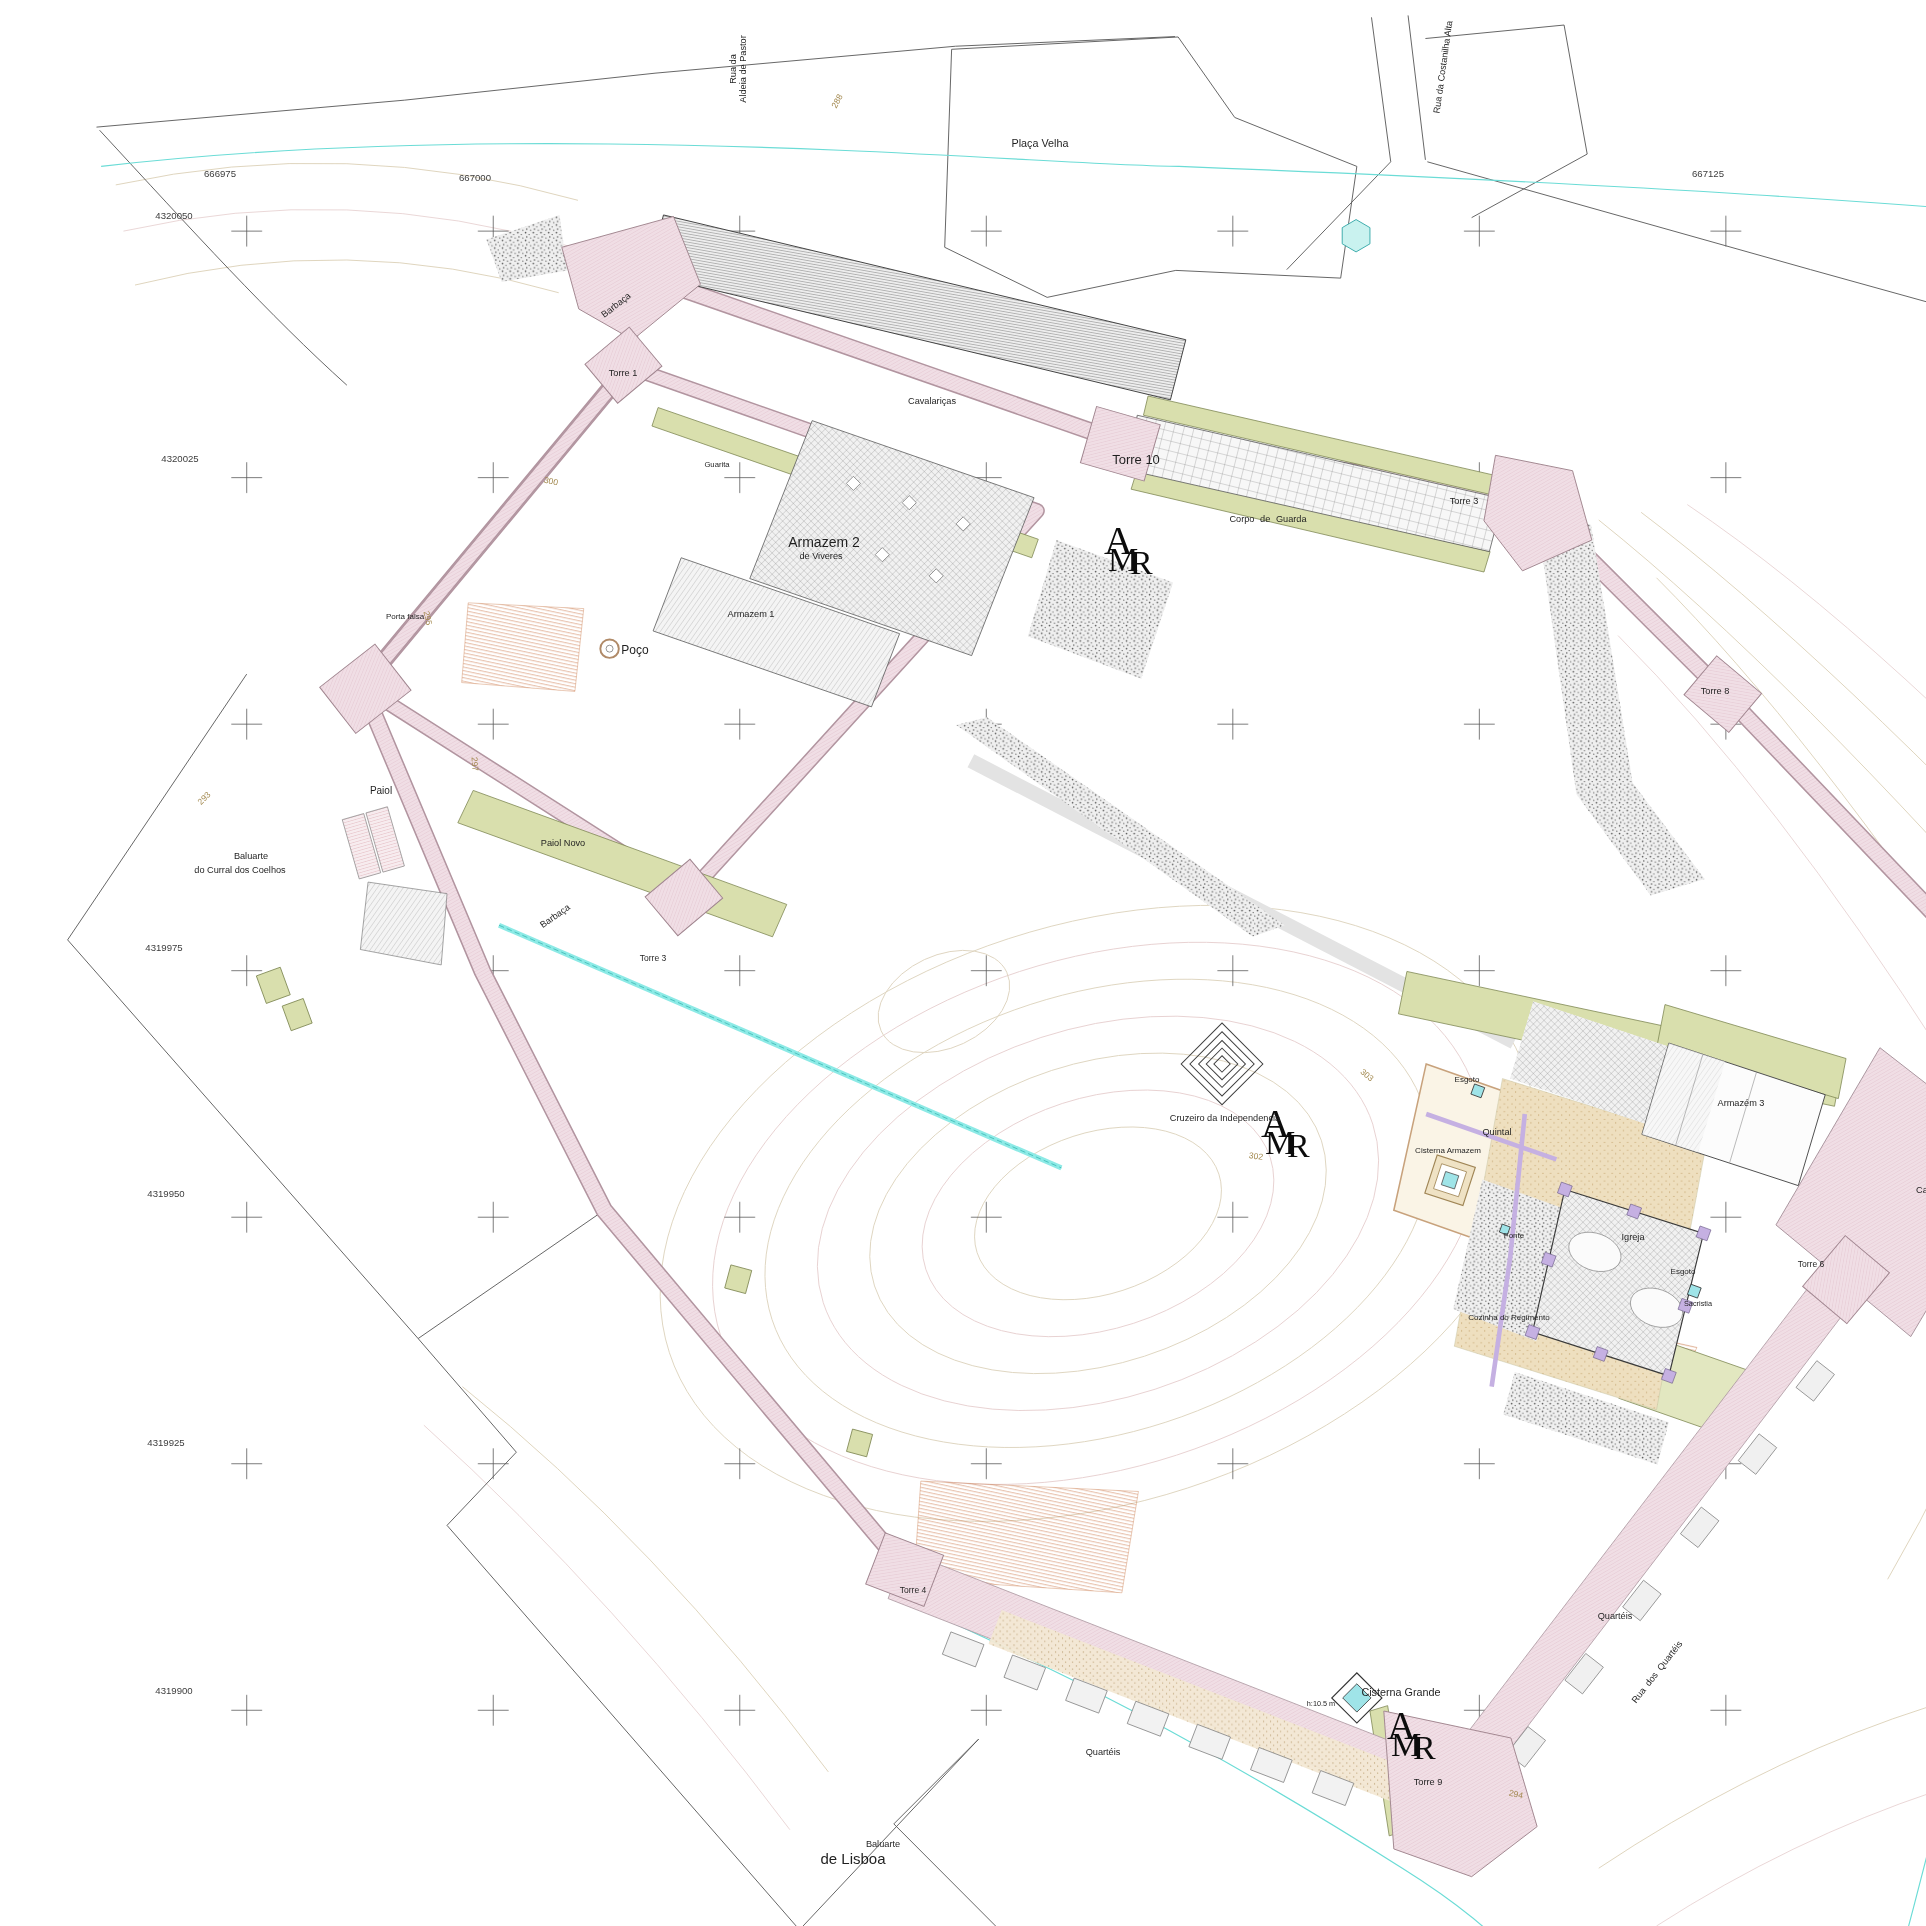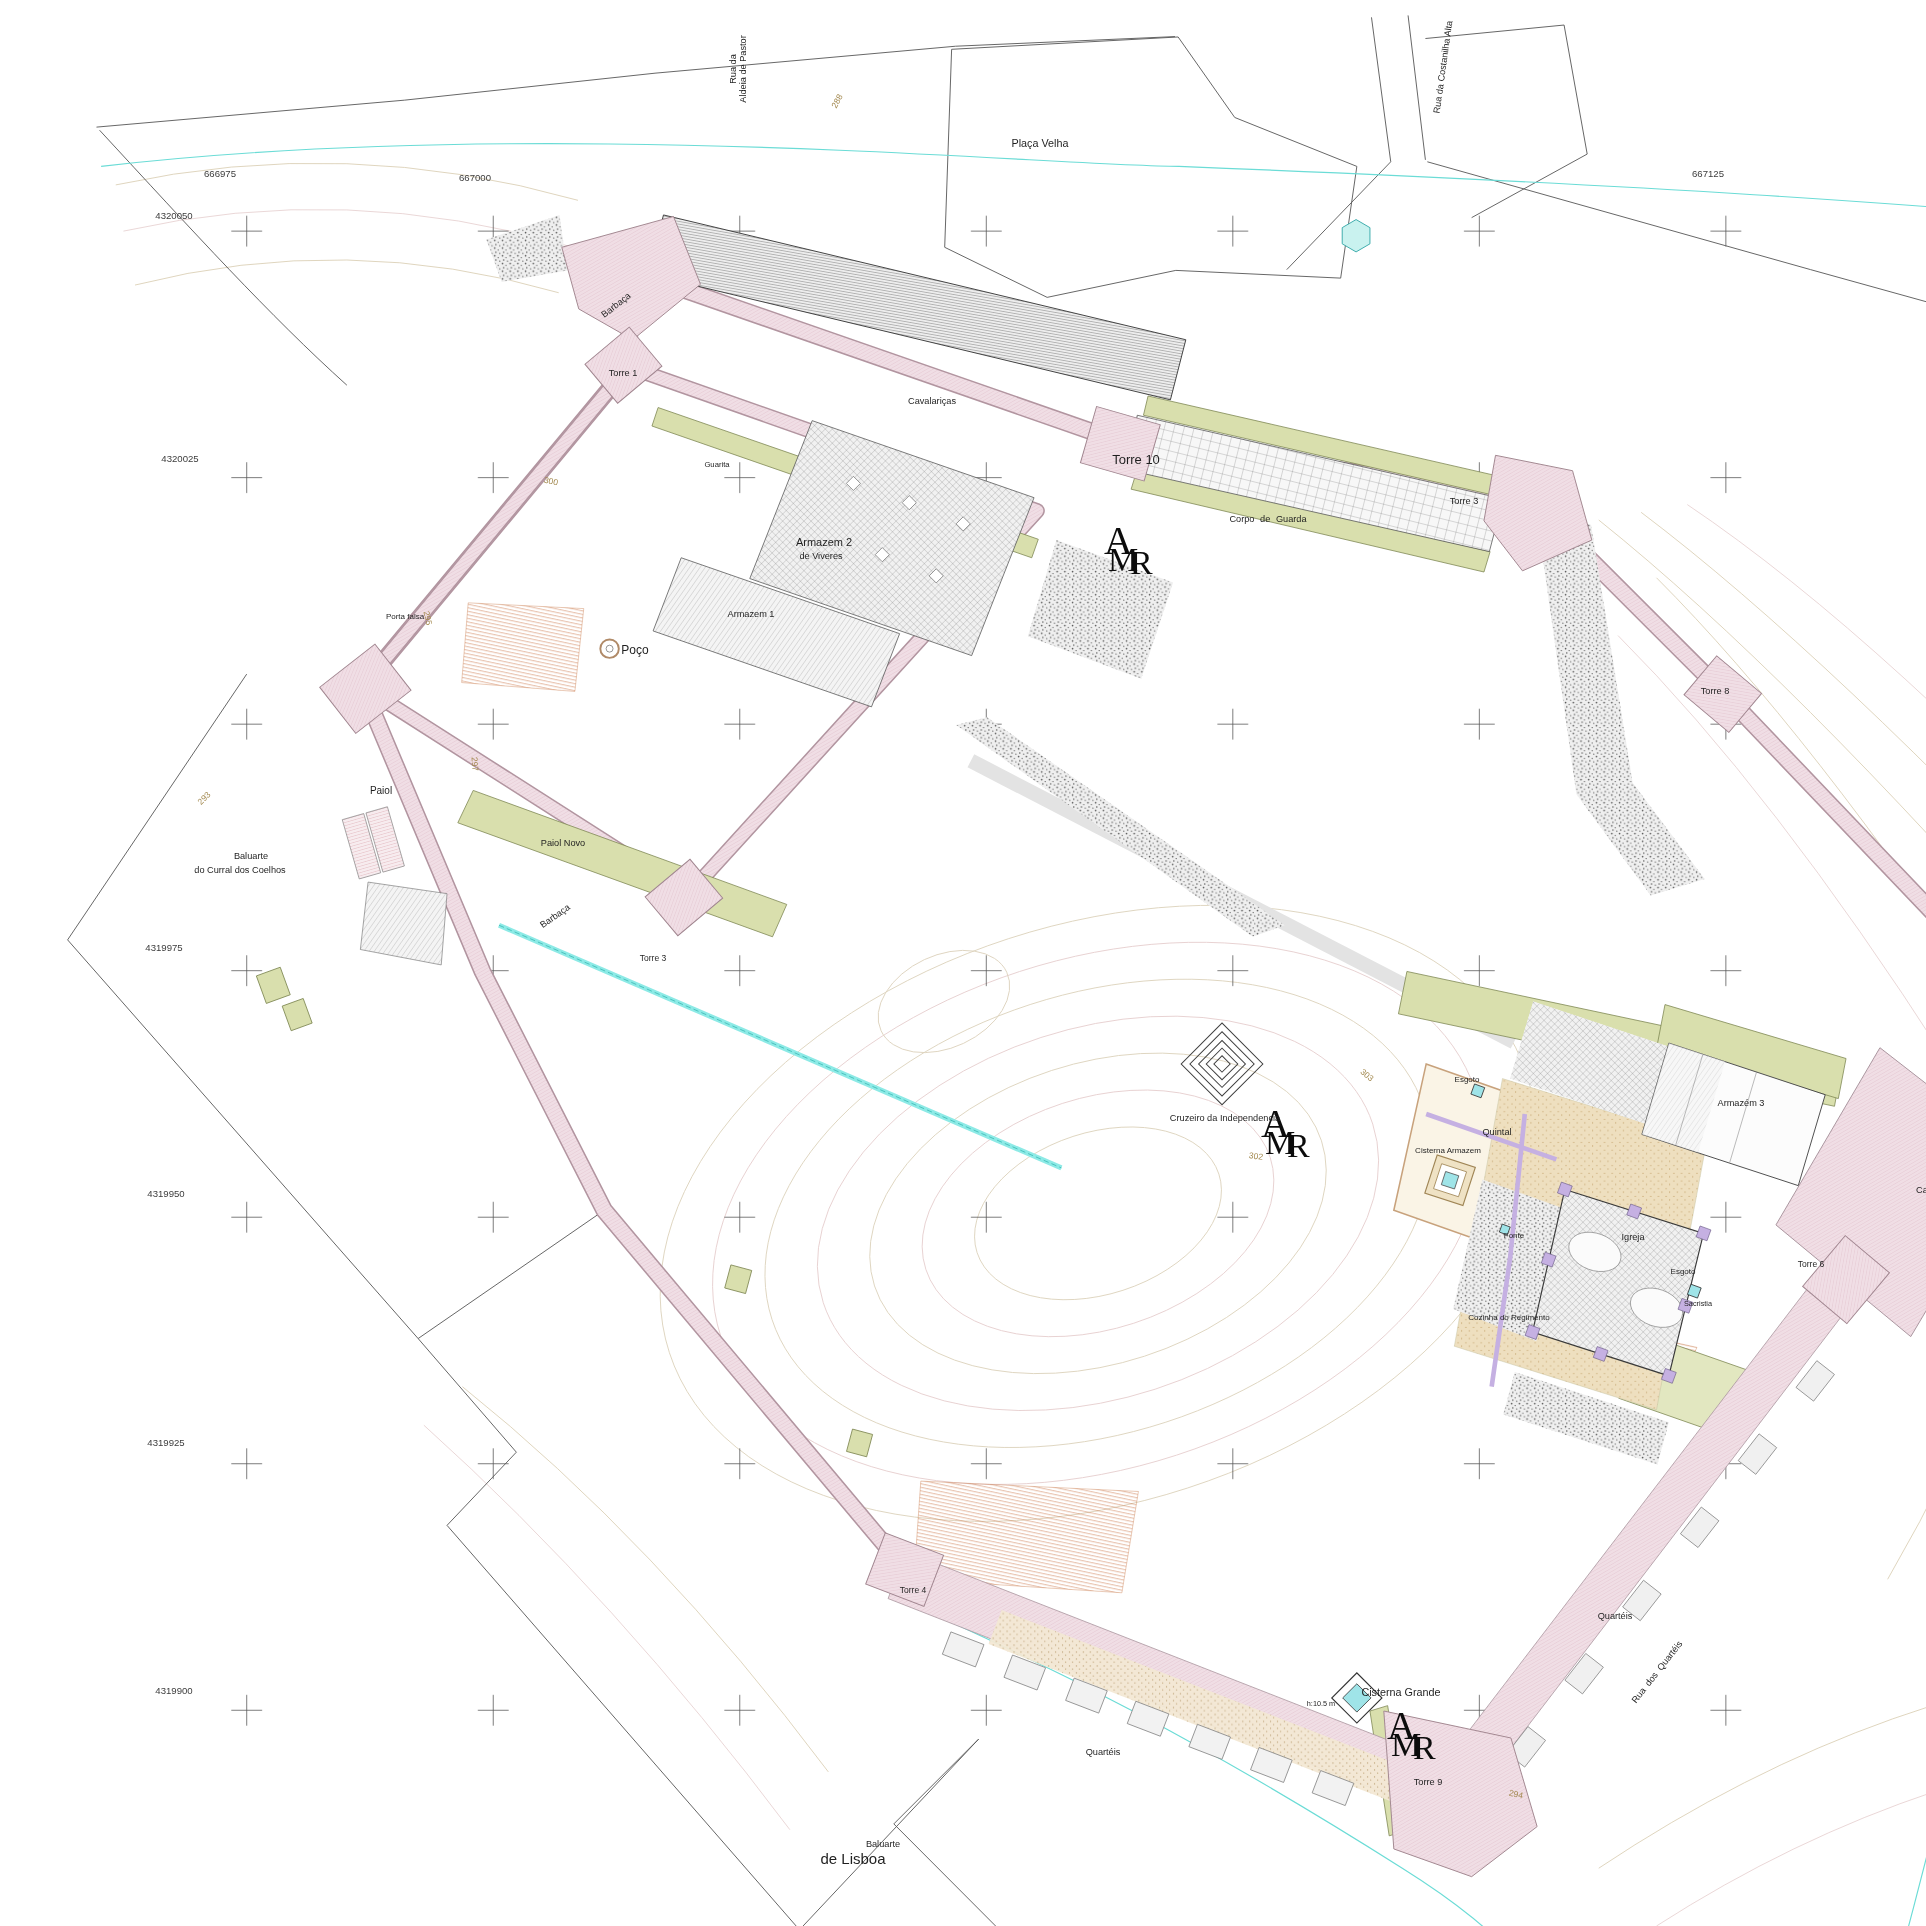--- a/index.html
+++ b/index.html
@@ -321,21 +321,21 @@
 <div class="lbl" style="left:853px;top:1858px;transform:translate(-50%,-50%);font-size:15px">de Lisboa</div>
 <div class="lbl" style="left:251px;top:856px;transform:translate(-50%,-50%);font-size:9.2px">Baluarte</div>
 <div class="lbl" style="left:240px;top:870px;transform:translate(-50%,-50%);font-size:9.2px">do Curral dos Coelhos</div>
 <div class="lbl" style="left:381px;top:790px;transform:translate(-50%,-50%);font-size:10px">Paiol</div>
 <div class="lbl" style="left:563px;top:843px;transform:translate(-50%,-50%);font-size:9.2px">Paiol Novo</div>
 <div class="lbl" style="left:555px;top:916px;transform:translate(-50%,-50%) rotate(-35deg);font-size:9.2px">Barbaça</div>
 <div class="lbl" style="left:653px;top:958px;transform:translate(-50%,-50%);font-size:8.5px">Torre 3</div>
 <div class="lbl" style="left:405px;top:616px;transform:translate(-50%,-50%);font-size:8px">Porta falsa</div>
 <div class="lbl" style="left:635px;top:650px;transform:translate(-50%,-50%);font-size:12px">Poço</div>
 <div class="lbl" style="left:751px;top:614px;transform:translate(-50%,-50%);font-size:9.2px">Armazem 1</div>
-<div class="lbl" style="left:824px;top:542px;transform:translate(-50%,-50%);font-size:11px">Armazem 2</div>
+<div class="lbl" style="left:824px;top:542px;transform:translate(-50%,-50%);font-size:14px">Armazem 2</div>
 <div class="lbl" style="left:821px;top:556px;transform:translate(-50%,-50%);font-size:9.2px">de Viveres</div>
 <div class="lbl" style="left:1225px;top:1118px;transform:translate(-50%,-50%);font-size:9.2px">Cruzeiro da Independencia</div>
 <div class="lbl" style="left:1467px;top:1079px;transform:translate(-50%,-50%);font-size:8px">Esgoto</div>
 <div class="lbl" style="left:1497px;top:1132px;transform:translate(-50%,-50%);font-size:9.2px">Quintal</div>
 <div class="lbl" style="left:1448px;top:1150px;transform:translate(-50%,-50%);font-size:8px">Cisterna Armazem</div>
 <div class="lbl" style="left:1514px;top:1235px;transform:translate(-50%,-50%);font-size:8px">Fonte</div>
 <div class="lbl" style="left:1509px;top:1317px;transform:translate(-50%,-50%);font-size:8px">Cozinha do Regimento</div>
 <div class="lbl" style="left:1633px;top:1237px;transform:translate(-50%,-50%);font-size:9.2px">Igreja</div>
 <div class="lbl" style="left:1698px;top:1303px;transform:translate(-50%,-50%);font-size:7.3px">Sacristia</div>
 <div class="lbl" style="left:1741px;top:1103px;transform:translate(-50%,-50%);font-size:9.2px">Armazém 3</div>

